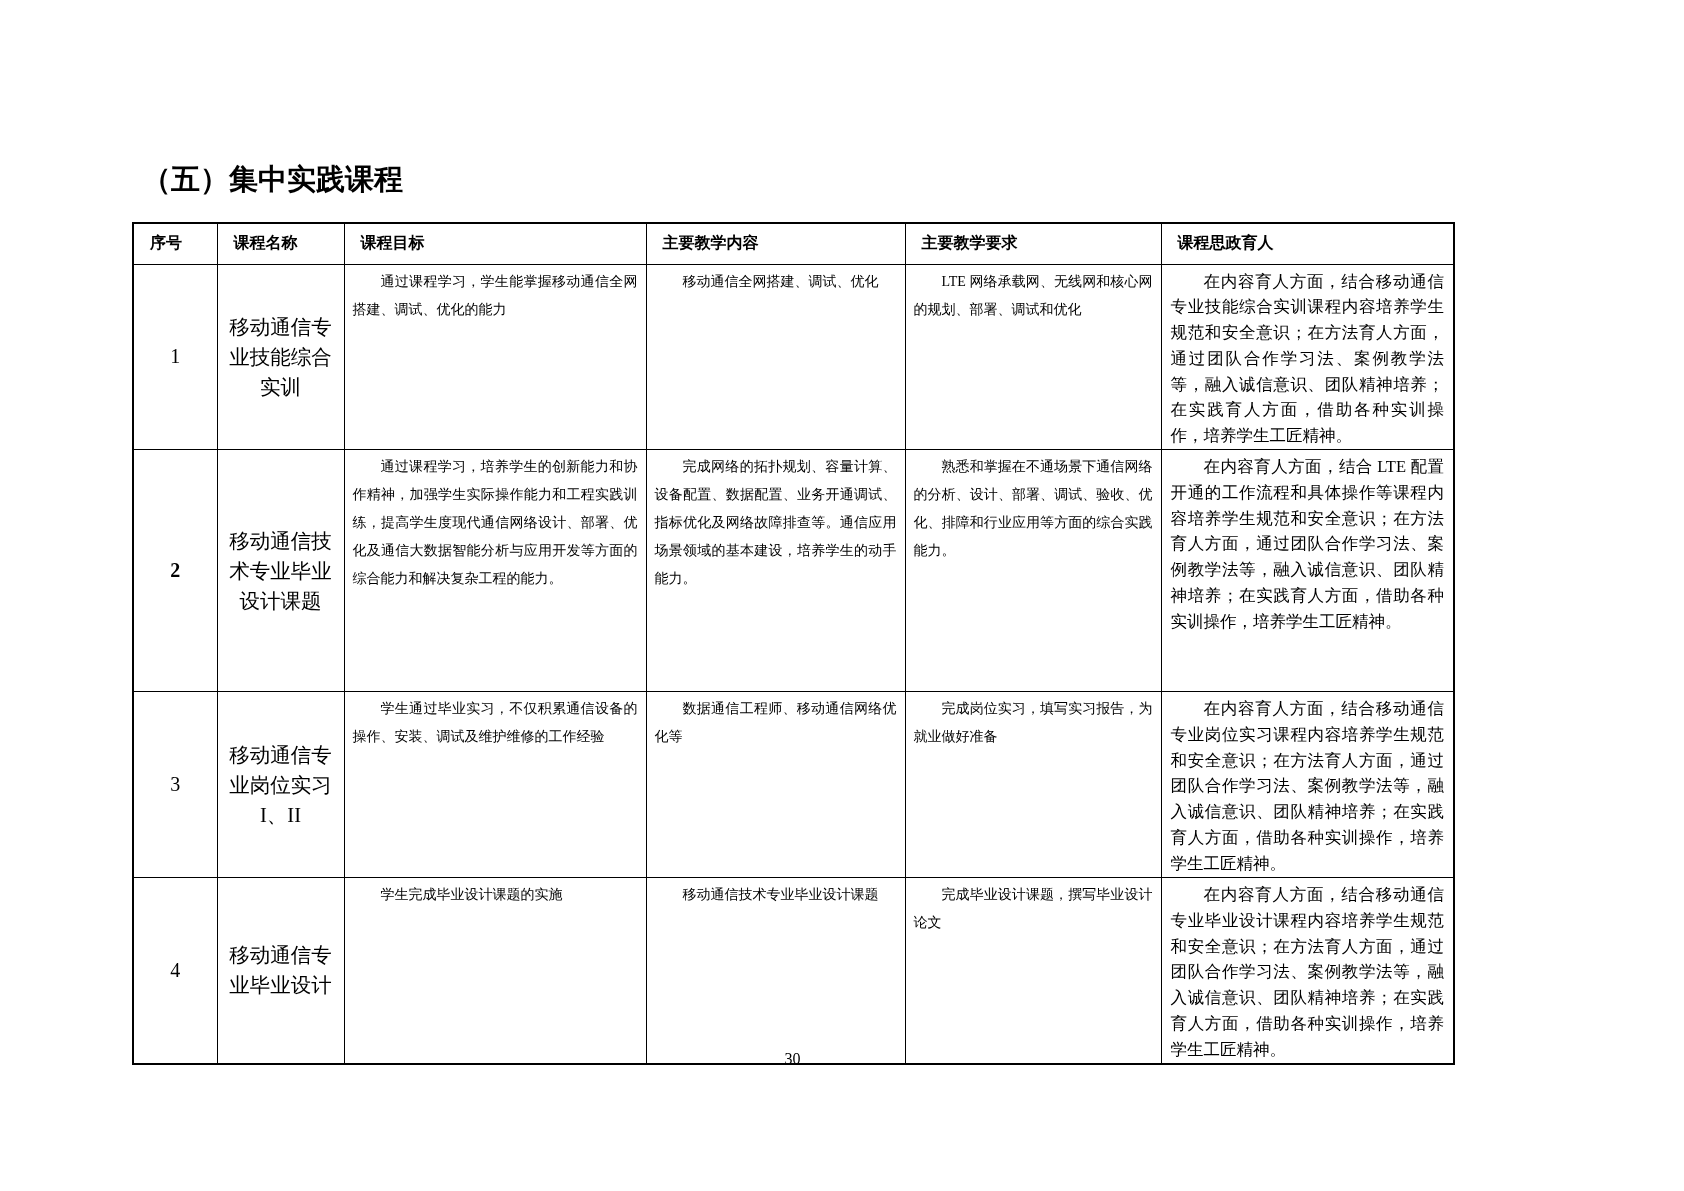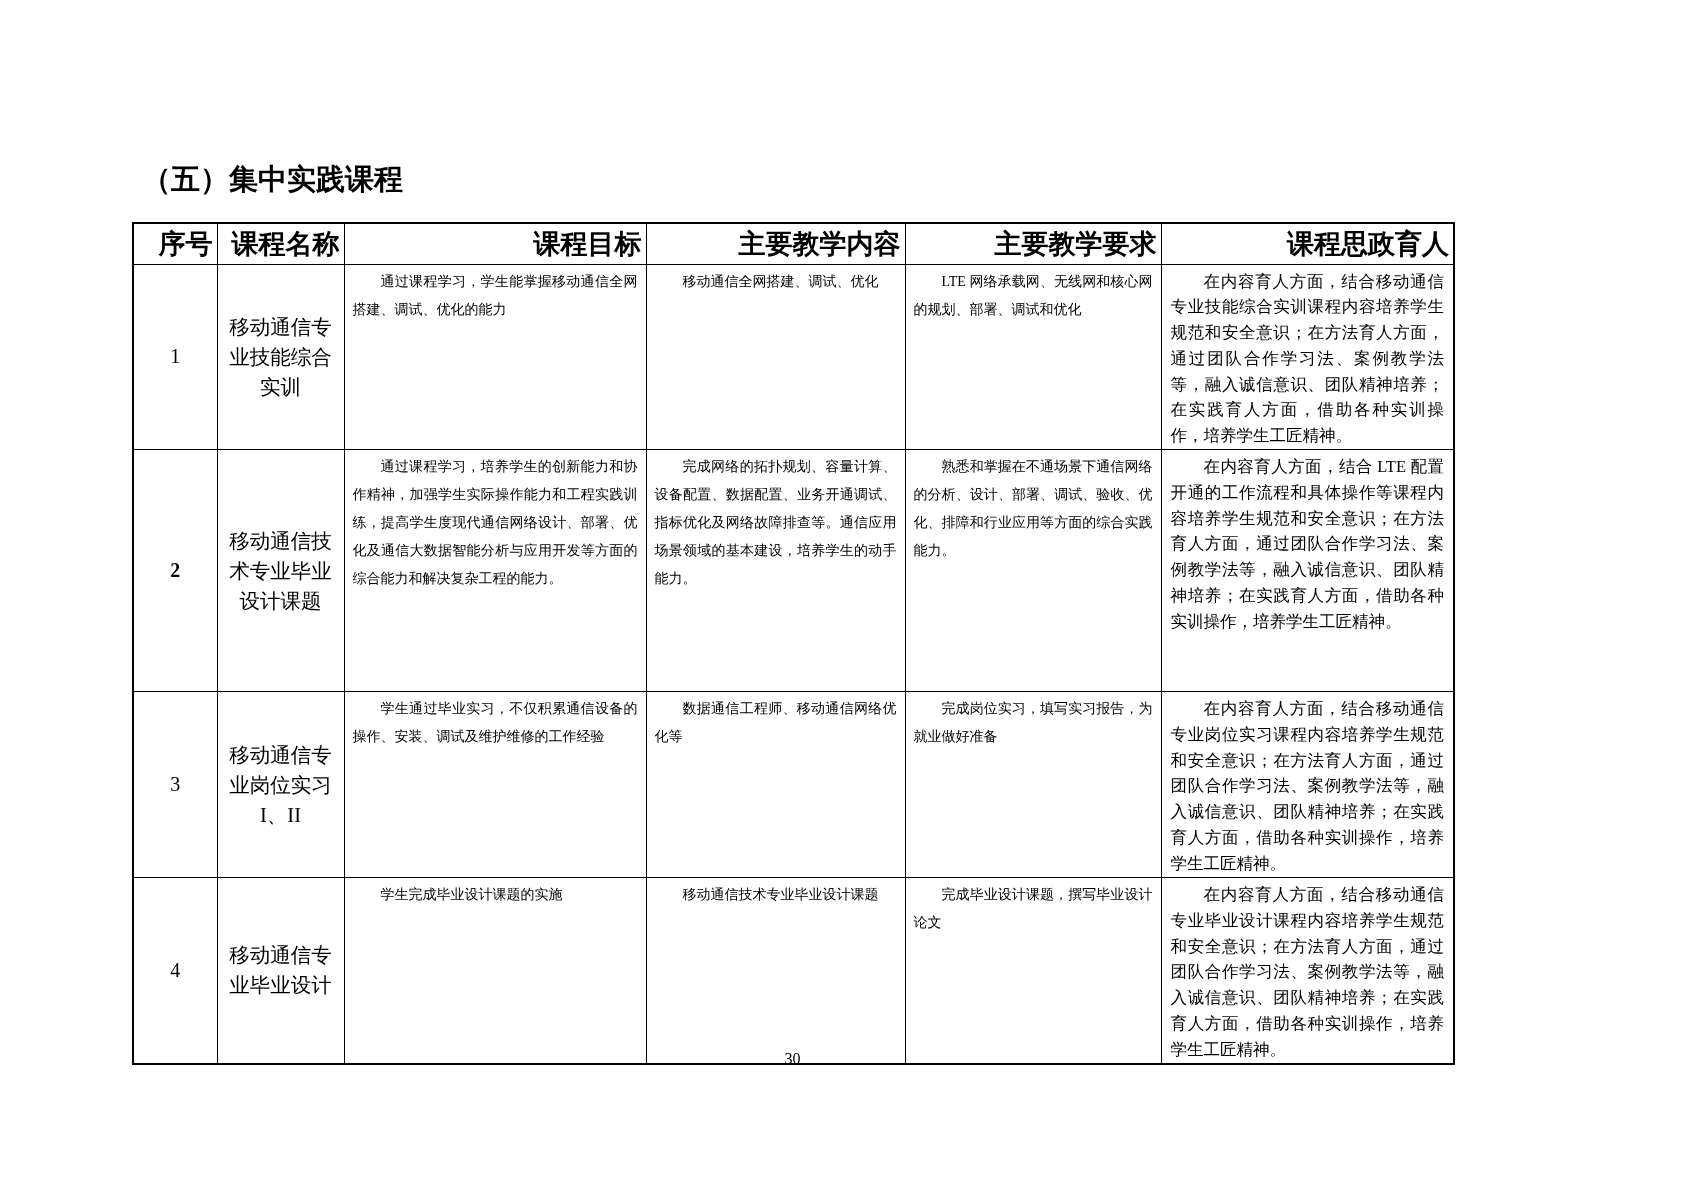--- a/index.html
+++ b/index.html
@@ -34,25 +34,25 @@
     border-collapse: collapse;
     table-layout: fixed;
     width: 1321px;
     border: 2px solid #000;
   }
   table.courses th, table.courses td {
     border: 1.5px solid #000;
     overflow: hidden;
   }
   th.hdr {
-    font-size: 27px;
+    font-size: 16px;
     font-weight: bold;
-    text-align: right;
+    text-align: left;
     vertical-align: middle;
-    padding: 0 4px;
+    padding: 0 16px;
   }
   td.c-index {
     font-size: 20px;
     text-align: center;
     vertical-align: middle;
   }
   td.c-index.bold { font-weight: bold; }
   td.c-name {
     font-size: 20.5px;
     line-height: 30px;

